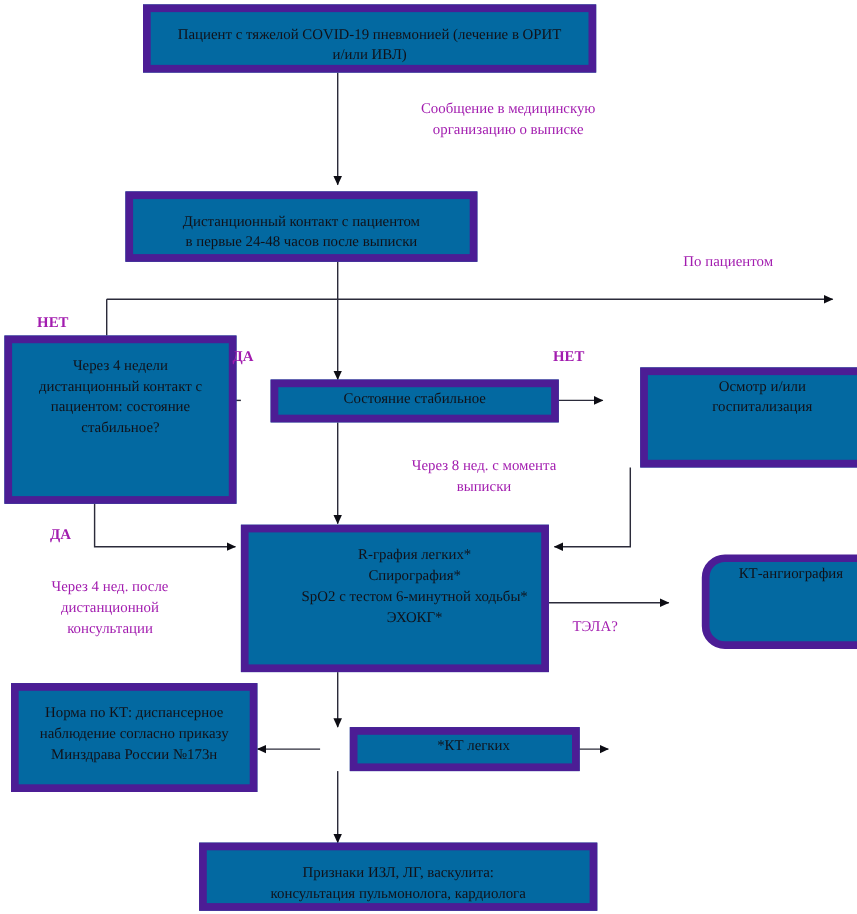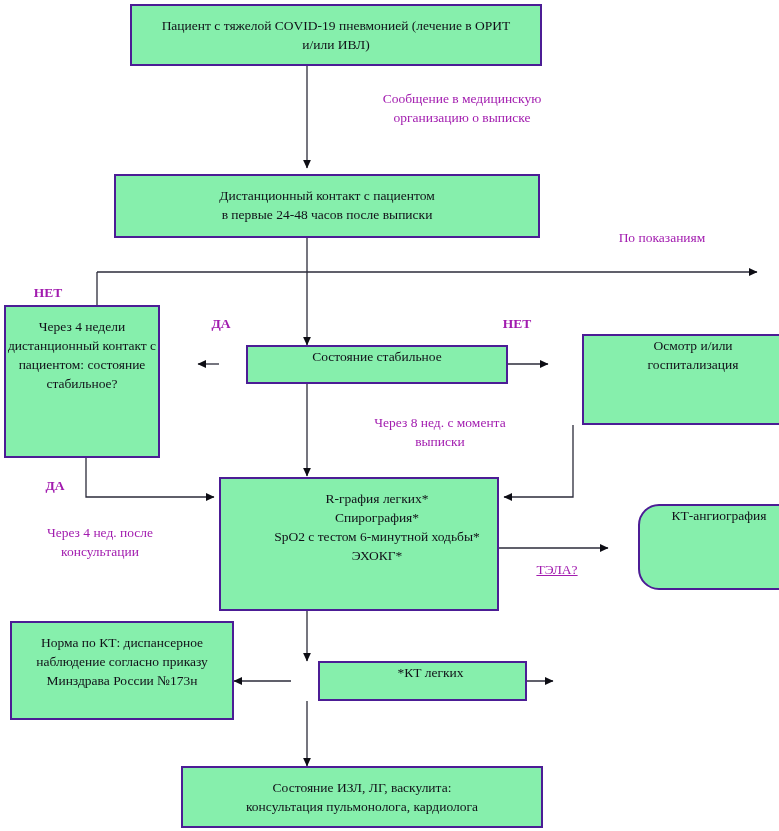--- a/index.html
+++ b/index.html
@@ -19,22 +19,22 @@
     position: absolute;
     left: 0;
     top: 0;
     width: 779px;
     height: 831px;
     pointer-events: none;
   }
   .node {
     position: absolute;
     box-sizing: border-box;
-    border: 2px solid #4c1d95;
-    background: #86efac;
+    border: 7px solid #4c1d95;
+    background: #0369a1;
     color: #111118;
     font-size: 13.5px;
     line-height: 1.42;
     text-align: center;
     display: flex;
     flex-direction: column;
     align-items: center;
     padding-top: 10px;
   }
   .node .ln { display: block; white-space: nowrap; }
@@ -94,26 +94,26 @@
 
       <path d="M307,701 L307,766" marker-end="url(#arrow)"></path>
     </g>
   </svg>
 
   <div class="node" style="left:130px; top:4px; width:412px; height:62px;">
     <span class="ln">Пациент с тяжелой COVID-19 пневмонией (лечение в ОРИТ</span>
     <span class="ln">и/или ИВЛ)</span>
   </div>
 
-  <div class="node" style="left:114px; top:174px; width:426px; height:64px;">
+  <div class="node" style="left:114px; top:174px; width:320px; height:64px;">
     <span class="ln">Дистанционный контакт с пациентом</span>
     <span class="ln">в первые 24-48 часов после выписки</span>
   </div>
 
-  <div class="node" style="left:4px; top:305px; width:156px; height:153px;">
+  <div class="node" style="left:4px; top:305px; width:211px; height:153px;">
     <span class="ln">Через 4 недели</span>
     <span class="ln">дистанционный контакт с</span>
     <span class="ln">пациентом: состояние</span>
     <span class="ln">стабильное?</span>
   </div>
 
   <div class="node vcenter" style="left:219px; top:345px; width:262px; height:39px;">
     <span class="ln">Состояние стабильное</span>
   </div>
 
@@ -138,31 +138,31 @@
     <span class="ln">наблюдение согласно приказу</span>
     <span class="ln">Минздрава России №173н</span>
   </div>
 
   <div class="node vcenter" style="left:291px; top:661px; width:209px; height:40px;padding-left:16px;">
     <span class="ln">*КТ легких</span>
   </div>
 
 
   <div class="node" style="left:181px; top:766px; width:362px; height:62px;">
-    <span class="ln">Состояние ИЗЛ, ЛГ, васкулита:</span>
+    <span class="ln">Признаки ИЗЛ, ЛГ, васкулита:</span>
     <span class="ln">консультация пульмонолога, кардиолога</span>
   </div>
 
   <div class="label" style="left:362px; top:90px; width:200px;">
     <span class="ln">Сообщение в медицинскую</span>
     <span class="ln">организацию о выписке</span>
   </div>
 
   <div class="label" style="left:597px; top:229px; width:130px;">
-    <span class="ln">По показаниям</span>
+    <span class="ln">По пациентом</span>
   </div>
 
   <div class="label bold" style="left:28px; top:284px; width:40px;">
     <span class="ln">НЕТ</span>
   </div>
 
   <div class="label bold" style="left:204px; top:315px; width:34px;">
     <span class="ln">ДА</span>
   </div>
 
@@ -174,20 +174,21 @@
     <span class="ln">Через 8 нед. с момента</span>
     <span class="ln">выписки</span>
   </div>
 
   <div class="label bold" style="left:38px; top:477px; width:34px;">
     <span class="ln">ДА</span>
   </div>
 
   <div class="label" style="left:20px; top:524px; width:160px;">
     <span class="ln">Через 4 нед. после</span>
+    <span class="ln">дистанционной</span>
     <span class="ln">консультации</span>
   </div>
 
-  <div class="label" style="left:522px; top:561px; width:70px;text-decoration:underline;">
+  <div class="label" style="left:506px; top:561px; width:70px;">
     <span class="ln">ТЭЛА?</span>
   </div>
 
 </div>
 
 </body></html>

